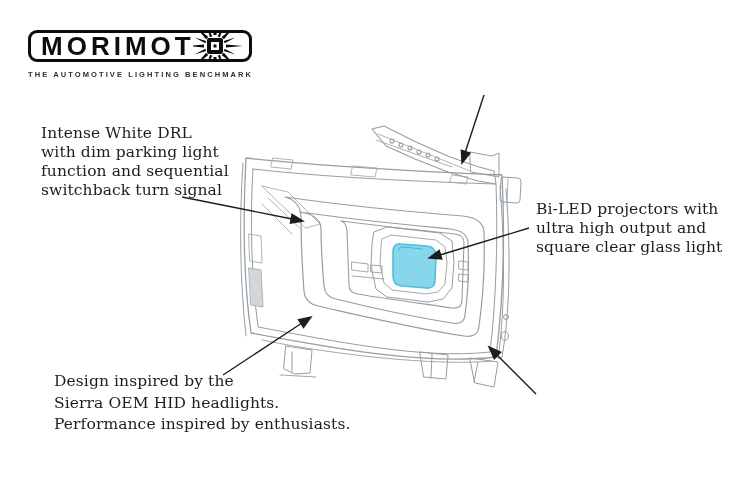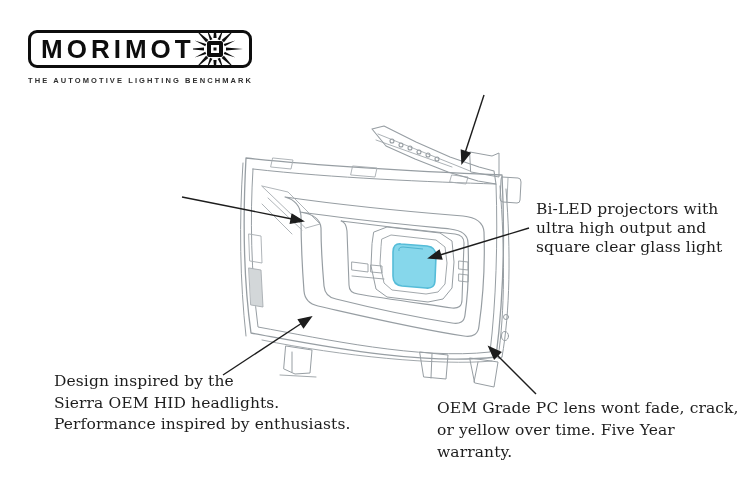--- a/index.html
+++ b/index.html
@@ -23,21 +23,21 @@
     position:absolute;white-space:pre-line;
     font-size:15.5px;line-height:19px;color:var(--ink);
     letter-spacing:.1px;
   }
   .ann.bl{line-height:21.5px;}
   .ann.br{line-height:22px;}
 
   
   .logo{position:absolute;left:28px;top:30px;width:224px;}
   .logo-box{
-    box-sizing:border-box;width:224px;height:38px;
+    box-sizing:border-box;width:224px;height:32px;
     border:3.5px solid var(--logo);border-radius:9px;
     display:flex;align-items:center;padding:0 0 0 10px;
     overflow:hidden;background:#fff;
   }
   .logo-letters{
     font-family:"Liberation Sans", sans-serif;font-weight:700;
     font-size:26px;letter-spacing:4px;color:var(--logo);
     transform:scaleY(1.02);white-space:nowrap;
   }
   .logo-burst{flex:0 0 auto;margin-left:-2px;}
@@ -83,28 +83,30 @@
           <use href="#rayS" transform="rotate(337.5 22 21)"></use>
         </g>
         <rect x="14" y="13" width="16" height="16" rx="2" fill="#0d0d0d"></rect>
         <rect x="18" y="17" width="8" height="8" fill="#ffffff"></rect>
         <rect x="20.5" y="19.5" width="3" height="3" fill="#0d0d0d"></rect>
       </svg>
     </div>
     <div class="logo-tagline">THE AUTOMOTIVE LIGHTING BENCHMARK</div>
   </div>
 
+  <div class="ann" style="left:41px;top:124px;">Intense White DRL
+with dim parking light
+function and sequential
+switchback turn signal</div>
   <div class="ann" style="left:536px;top:200px;">Bi-LED projectors with
 ultra high output and
 square clear glass light</div>
   <div class="ann bl" style="left:54px;top:371px;">Design inspired by the
 Sierra OEM HID headlights.
 Performance inspired by enthusiasts.</div>
-  <div class="ann br" style="left:437px;top:397px;">OEM Grade PC lens wont fade, crack,
-or yellow over time. Five Year warranty.</div>
 
   <svg class="diagram" width="750" height="500" viewBox="0 0 750 500" aria-hidden="true">
 
     <g class="art" stroke-width="1.3">
       <path d="M246,158 C330,167 432,172 502,175 C505,235 503,302 496,357 C420,366 318,345 251,333 C243,276 243,214 246,158 Z"></path>
       <path d="M253,169 C332,178 432,182 496,184 C498,240 496,303 490,352 C420,360 324,339 258,327 C251,273 250,217 253,169 Z" stroke-width="1"></path>
       <path d="M243,163 C239,222 240,282 246,336" stroke-width="1"></path>
       <path d="M262,340 C340,356 440,366 492,361" stroke-width="0.9"></path>
     </g>
 

